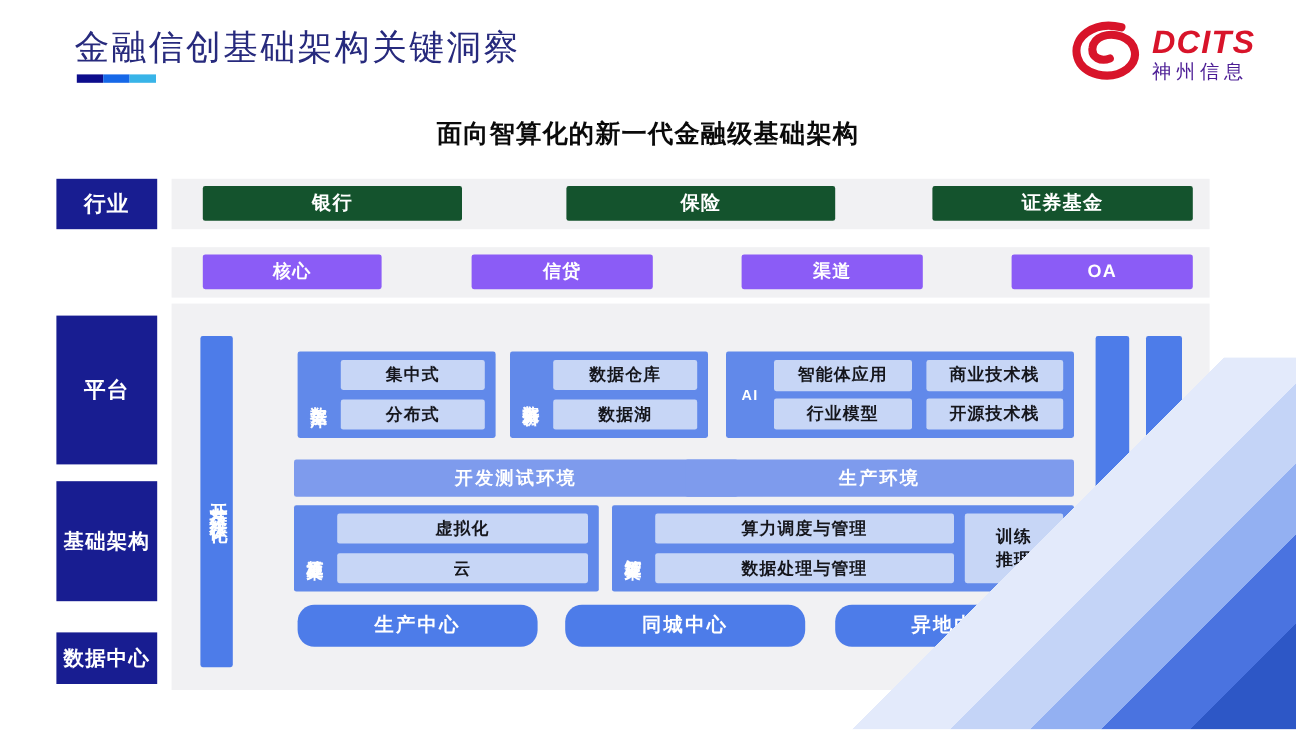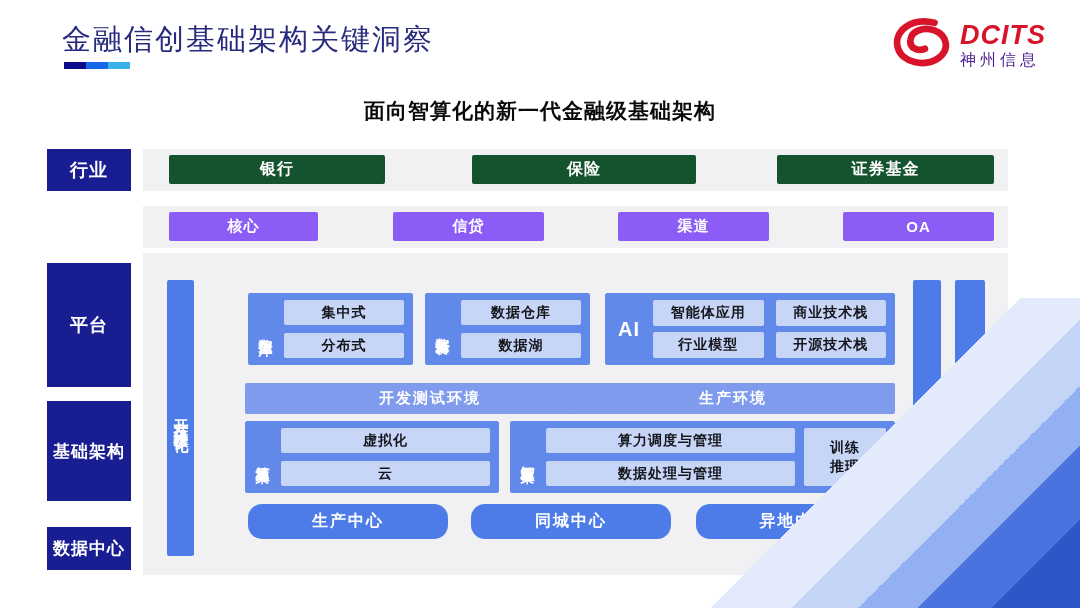--- a/index.html
+++ b/index.html
@@ -68,21 +68,21 @@
     font-size:14px;letter-spacing:1px;display:flex;align-items:center;justify-content:center;
   }
   .stackcol{display:flex;flex-direction:column;gap:8px;flex:1;}
   .light-box{
     background:#c7d6f6;color:#15161c;border-radius:2px;display:flex;align-items:center;
     justify-content:center;font-weight:700;font-size:14px;flex:1;letter-spacing:1px;
   }
   .g-db{left:105px;top:40px;width:165px;height:72px;}
   .g-analytics{left:282px;top:40px;width:165px;height:72px;}
   .g-ai{left:462px;top:40px;width:290px;height:72px;}
-  .g-ai .glabel{writing-mode:horizontal-tb;font-size:20px;padding:0 4px;text-align:right;}
+  .g-ai .glabel{writing-mode:horizontal-tb;font-size:12px;padding:0 4px;text-align:right;}
   .grid2{display:grid;grid-template-columns:1fr 1fr;gap:6px 12px;flex:1;}
   .envbar{
     position:absolute;top:130px;height:31px;background:#7e9bed;border-radius:2px;
     display:flex;align-items:center;justify-content:center;color:#fff;font-weight:700;
     font-size:15px;letter-spacing:2px;z-index:3;
   }
   .env-dev{left:102px;width:370px;}
   .env-prod{left:428px;width:324px;}
   .g-general{left:102px;top:168px;width:254px;height:72px;}
   .g-aicompute{left:367px;top:168px;width:385px;height:72px;}

